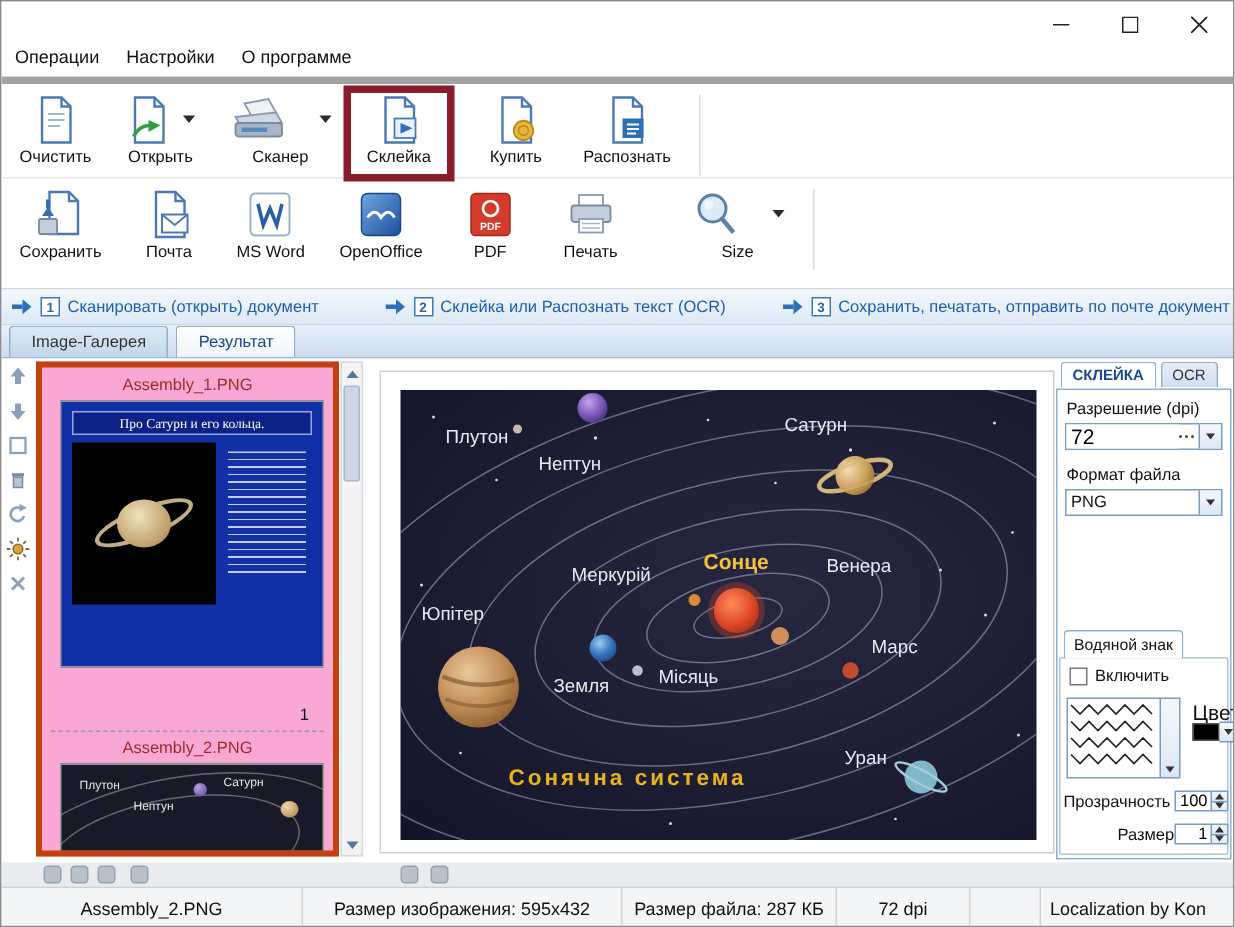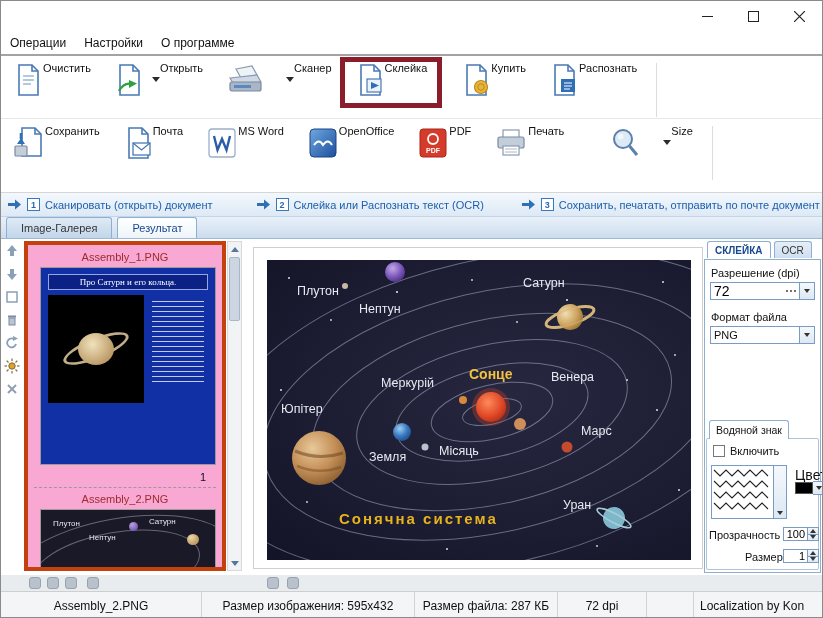--- a/index.html
+++ b/index.html
@@ -6,29 +6,29 @@
 body{font-family:"Liberation Sans",sans-serif;background:#cfcfcf;color:#111}
 .window{position:relative;width:823px;height:618px;background:#fff;border:1px solid #8a8a8a;overflow:hidden}
 
 
 .titlebar{position:absolute;left:0;top:0;right:0;height:30px;background:#fff;display:flex;align-items:center}
 .title{margin-left:9px;font-size:12px;white-space:nowrap}
 .win-controls{margin-left:auto;display:flex;height:100%}
 .win-btn{width:46px;display:flex;align-items:center;justify-content:center}
 
 
-.menubar{position:absolute;left:0;top:30px;right:0;height:25px;display:flex;align-items:center;background:#fff;border-bottom:2px solid #a3a3a3}
+.menubar{position:absolute;left:0;top:30px;right:0;height:25px;display:flex;background:#fff;border-bottom:5px solid #a3a3a3}
 .menu-item{padding:0 9px;font-size:12px}
 
 
 .toolbar{position:absolute;left:0;top:55px;right:0;height:137px;background:#fff;border-bottom:1px solid #d6d6d6}
 .trow{display:flex;align-items:flex-start;padding:4px 0 0 8px}
 .trow1{height:63px;border-bottom:1px solid #e7e7e7}
 .trow2{height:72px}
-.tb-btn{display:flex;flex-direction:row;margin-right:15px;padding:1px 4px;min-width:52px}
+.tb-btn{display:flex;flex-direction:column;align-items:center;margin-right:15px;padding:1px 4px;min-width:52px}
 .tb-ico-row{height:37px;display:flex;align-items:center;gap:8px}
 .gap-wide{gap:22px}
 .tb-lbl{font-size:11px;margin-top:1px;white-space:nowrap}
 .dd-arrow{width:0;height:0;border-left:4px solid transparent;border-right:4px solid transparent;border-top:5px solid #2b2b2b}
 .tb-sep{width:1px;height:54px;background:#dcdcdc;margin-top:3px}
 .btn-merge{position:relative;margin-right:26px}
 .annotation{position:absolute;left:-11px;right:-11px;top:-3px;bottom:-9px;border:5px solid #8a1c2c;z-index:6;pointer-events:none}
 
 
 .stepsbar{position:absolute;left:0;top:192px;right:0;height:24px;background:linear-gradient(#f3f8fd,#dde9f5);border-bottom:1px solid #c2d5e9;display:flex;align-items:center}
@@ -48,21 +48,21 @@
 
 
 .left-strip{position:absolute;left:0;top:4px;width:22px;height:100%;display:flex;flex-direction:column;align-items:center;gap:7px}
 .strip-btn{width:16px;height:16px;display:flex;align-items:center;justify-content:center}
 
 
 .gallery{position:absolute;left:23px;top:2px;width:202px;height:330px;border:4px solid #c2410c;background:#f9a8d4;overflow:hidden}
 .g-name{position:absolute;width:100%;text-align:center;font-size:11px;color:#9e2b2b;white-space:nowrap}
 .n1{top:6px}.n2{top:248px}
 .thumb{position:absolute;left:12px;width:176px;border:1px solid #9a9a9a}
-.thumb1{top:22px;height:198px;background:#1230a5}
+.thumb1{top:22px;height:178px;background:#1230a5}
 .thumb2{top:264px;height:64px;background:#191928;overflow:hidden}
 .slide-title{margin:6px 7px 0;border:1px solid #96a6e0;background:#0b2186;color:#fff;font-family:"Liberation Serif",serif;font-size:9px;text-align:center;padding:2px 0}
 .slide-body{display:flex;margin-top:5px}
 .sat-pic{width:96px;height:108px;background:#000;margin-left:7px;position:relative;overflow:hidden}
 .sat-body{position:absolute;left:30px;top:38px;width:36px;height:32px;border-radius:50%;background:radial-gradient(circle at 40% 35%,#f0e2bc,#a87f46)}
 .sat-ring{position:absolute;left:13px;top:43px;width:70px;height:21px;border:3px solid rgba(214,192,150,.9);border-radius:50%;transform:rotate(-22deg)}
 .slide-text{width:52px;height:84px;margin:6px 0 0 8px;background:repeating-linear-gradient(to bottom,rgba(255,255,255,.75) 0 1px,transparent 1px 5px)}
 .page-num{position:absolute;right:16px;top:226px;font-size:11px}
 .g-divider{position:absolute;left:6px;right:6px;top:242px;border-top:1px dashed #9a9a9a}
 .t2-lbl{position:absolute;color:#e6e6ee;font-size:8px;white-space:nowrap}

